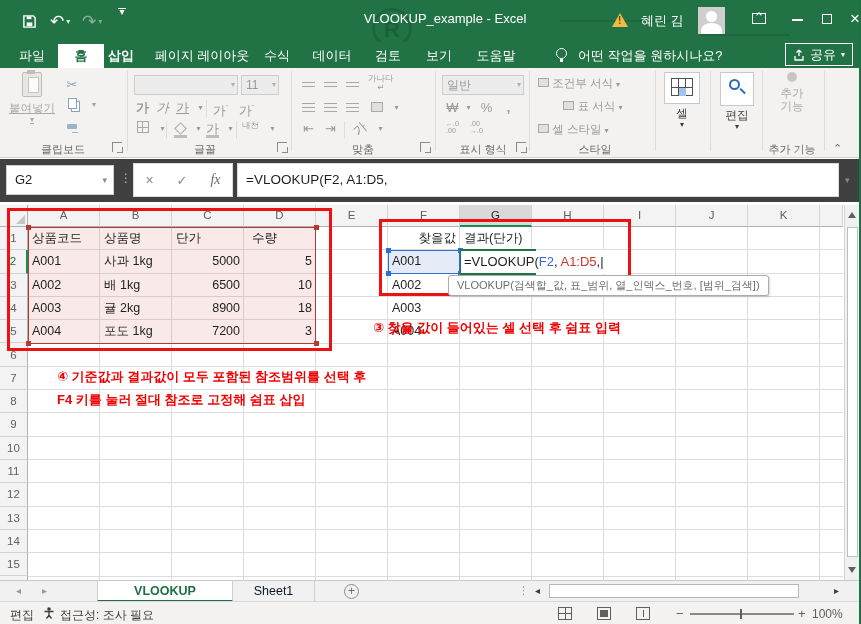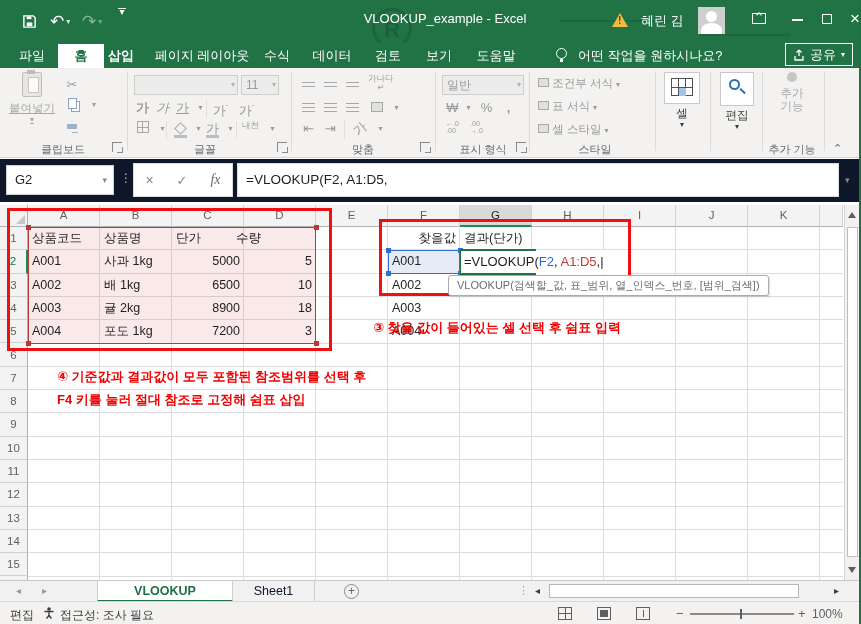--- a/index.html
+++ b/index.html
@@ -76,21 +76,21 @@
        linear-gradient(#505050,#505050) 33% 0/1px 100% no-repeat,
        linear-gradient(#505050,#505050) 66% 0/1px 100% no-repeat,
        linear-gradient(#505050,#505050) 0 50%/100% 1px no-repeat;}
   .cellsic i{position:absolute;left:7px;top:9px;width:7px;height:8px;background:#9fc5e8;}
   .magic{display:inline-block;position:relative;width:20px;height:20px;}
   .magic .lens{position:absolute;left:2px;top:1px;width:11px;height:11px;border:2px solid #2b6cb5;border-radius:50%;}
   .magic .hdl{position:absolute;left:12px;top:12px;width:7px;height:2.4px;background:#2b6cb5;transform:rotate(45deg);}
   .dotic{display:inline-block;width:10px;height:10px;border-radius:50%;background:#c9c7c4;}
 
   
-  .fbar{position:absolute;left:0;top:159px;width:861px;height:43px;background:#0f172a;}
+  .fbar{position:absolute;left:0;top:159px;width:861px;height:43px;background:#404040;}
   .namebox{position:absolute;left:6px;top:6px;width:108px;height:30px;background:#fff;border:1px solid #cfcfcf;
        font-size:13px;color:#1f1f1f;line-height:28px;padding-left:8px;}
   .namebox .car{position:absolute;right:6px;top:0;font-size:9px;color:#8a8a8a;}
   .fdots{position:absolute;left:120px;top:12px;color:#b5b5b5;font-size:12px;letter-spacing:0;}
   .fbtns{position:absolute;left:133px;top:4px;width:100px;height:34px;background:#fff;border:1px solid #dcdcdc;
        display:flex;align-items:center;justify-content:space-around;color:#8a8a8a;}
   .fx{font-family:"Liberation Serif","DejaVu Serif",serif;font-style:italic;font-size:14px;color:#6a6a6a;}
   .finput{position:absolute;left:237px;top:4px;width:602px;height:34px;background:#fff;border:1px solid #dcdcdc;
        font-size:13.5px;color:#1f1f1f;line-height:32px;padding-left:8px;}
   .fexp{position:absolute;left:845px;top:16px;font-size:9px;color:#8a8a8a;}
@@ -277,21 +277,21 @@
     <div class="fbtn" style="left:460px;top:31px;font-size:8px;">▾</div>
     <div class="fbtn" style="left:478px;top:31px;">%</div>
     <div class="fbtn" style="left:500px;top:31px;font-weight:bold;">,</div>
     <div class="fbtn" style="left:444px;top:52px;"><span class="two7"><span>←.0</span><br><span>.00</span></span></div>
     <div class="fbtn" style="left:468px;top:52px;"><span class="two7"><span>.00</span><br><span>→.0</span></span></div>
     <div class="glabel" style="left:452px;width:62px;">표시 형식</div>
     <div class="launcher" style="left:516px;"></div>
     <div class="gsep" style="left:529px;"></div>
 
     <div class="fbtn" style="left:538px;top:6px;width:110px;text-align:left;font-size:11.5px;"><span class="sq-ic" style="width:11px;height:9px;"></span> <span>조건부 서식</span> <span style="font-size:8px;">▾</span></div>
-    <div class="fbtn" style="left:538px;top:29px;width:110px;text-align:left;font-size:11.5px;"><span class="sq-ic" style="width:11px;height:9px;"></span> <span>표 서식</span> <span style="font-size:8px;">▾</span></div>
+    <div class="fbtn" style="left:538px;top:29px;width:110px;text-align:center;font-size:11.5px;"><span class="sq-ic" style="width:11px;height:9px;"></span> <span>표 서식</span> <span style="font-size:8px;">▾</span></div>
     <div class="fbtn" style="left:538px;top:52px;width:110px;text-align:left;font-size:11.5px;"><span class="sq-ic" style="width:11px;height:9px;"></span> <span>셀 스타일</span> <span style="font-size:8px;">▾</span></div>
     <div class="glabel" style="left:565px;width:60px;">스타일</div>
     <div class="gsep" style="left:655px;"></div>
 
     <div class="bigbtn en" style="left:658px;">
       <span style="display:inline-block;border:1px solid #c9c9c9;background:#fff;padding:5px 6px;"><span class="cellsic"><i></i></span></span>
       <div class="lbl">셀</div><div class="car">▾</div>
     </div>
     <div class="gsep" style="left:710px;"></div>
 
@@ -354,21 +354,21 @@
         <div class="rowh" style="top: 281.3px; height: 23.3px; line-height: 22.3px;">12</div>
         <div class="rowh" style="top: 304.6px; height: 23.3px; line-height: 22.3px;">13</div>
         <div class="rowh" style="top: 327.9px; height: 23.3px; line-height: 22.3px;">14</div>
         <div class="rowh" style="top: 351.2px; height: 23.3px; line-height: 22.3px;">15</div>
         <div class="rowh" style="top: 374.5px; height: 23.3px; line-height: 22.3px;">16</div>
       </div>
     <div id="cells">
         <div class="cell" style="left: 28px; top: 25px; width: 72px; height: 23.3px;">상품코드</div>
         <div class="cell" style="left: 100px; top: 25px; width: 72px; height: 23.3px;">상품명</div>
         <div class="cell" style="left: 172px; top: 25px; width: 72px; height: 23.3px;">단가</div>
-        <div class="cell" style="left: 232px; top: 25px; width: 72px; height: 18px;">수량</div>
+        <div class="cell" style="left: 248px; top: 25px; width: 72px; height: 18px;">수량</div>
         <div class="cell" style="left: 28px; top: 48.3px; width: 72px; height: 23.3px;">A001</div>
         <div class="cell" style="left: 100px; top: 48.3px; width: 72px; height: 23.3px;">사과 1kg</div>
         <div class="cell r" style="left: 172px; top: 48.3px; width: 72px; height: 23.3px;">5000</div>
         <div class="cell r" style="left: 244px; top: 48.3px; width: 72px; height: 23.3px;">5</div>
         <div class="cell" style="left: 28px; top: 71.6px; width: 72px; height: 23.3px;">A002</div>
         <div class="cell" style="left: 100px; top: 71.6px; width: 72px; height: 23.3px;">배 1kg</div>
         <div class="cell r" style="left: 172px; top: 71.6px; width: 72px; height: 23.3px;">6500</div>
         <div class="cell r" style="left: 244px; top: 71.6px; width: 72px; height: 23.3px;">10</div>
         <div class="cell" style="left: 28px; top: 94.9px; width: 72px; height: 23.3px;">A003</div>
         <div class="cell" style="left: 100px; top: 94.9px; width: 72px; height: 23.3px;">귤 2kg</div>

